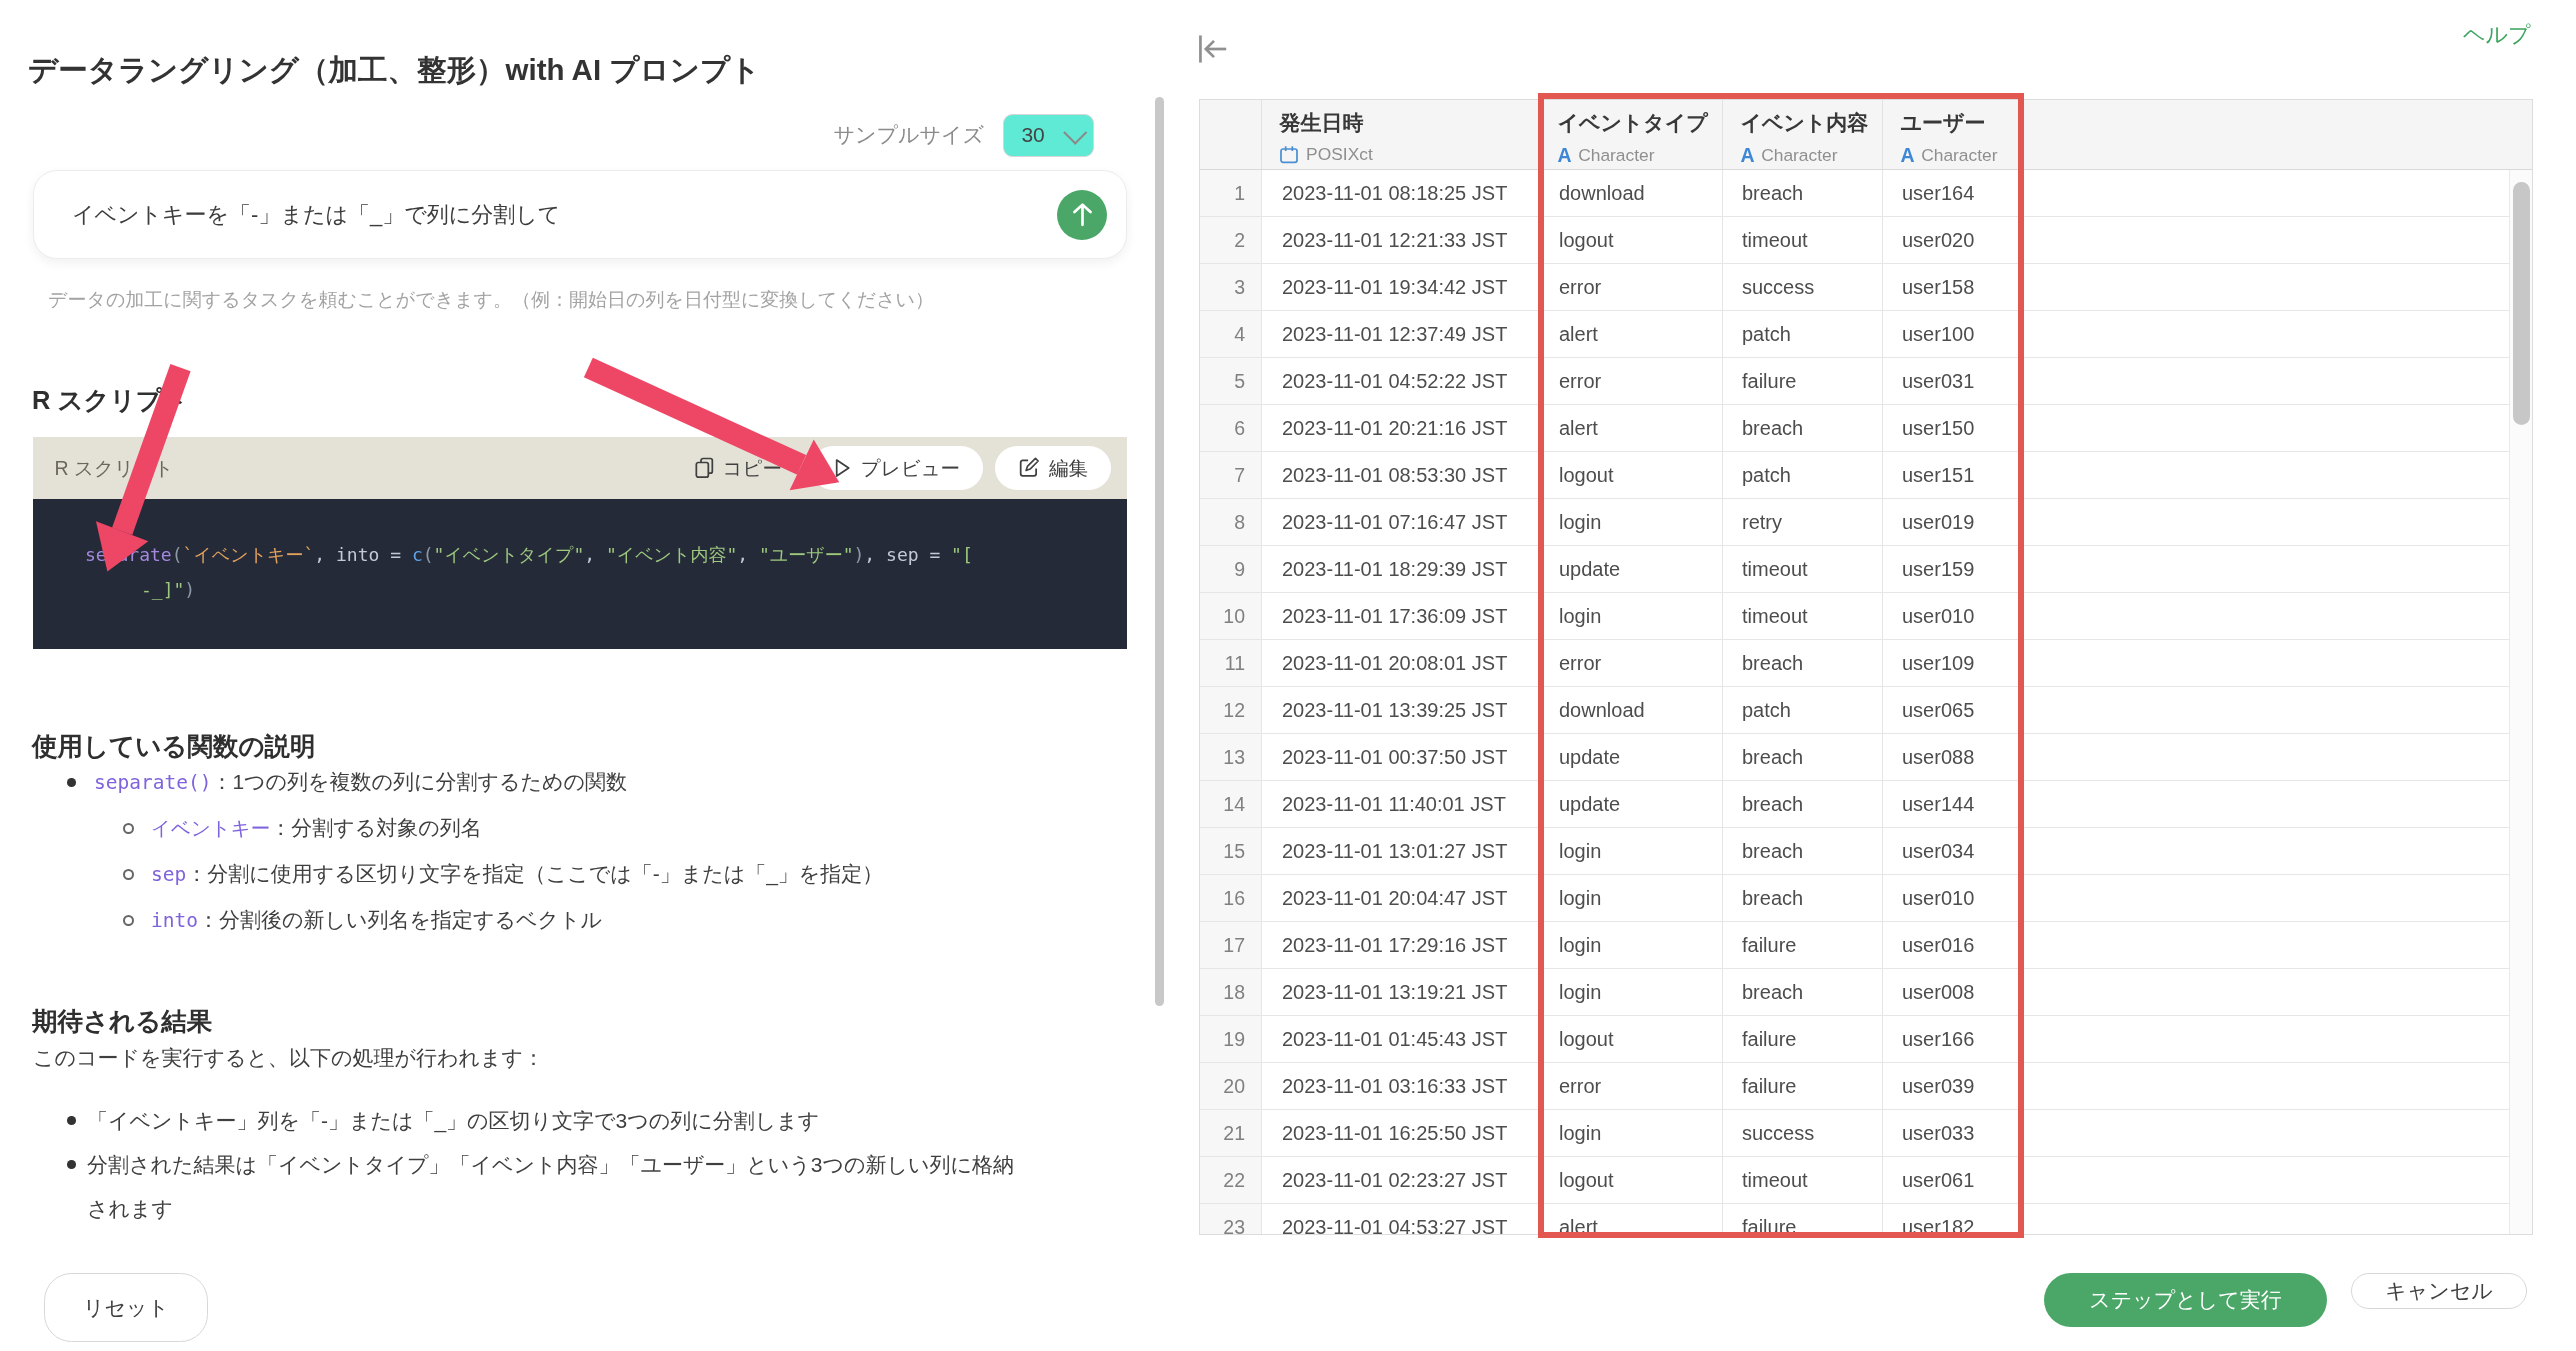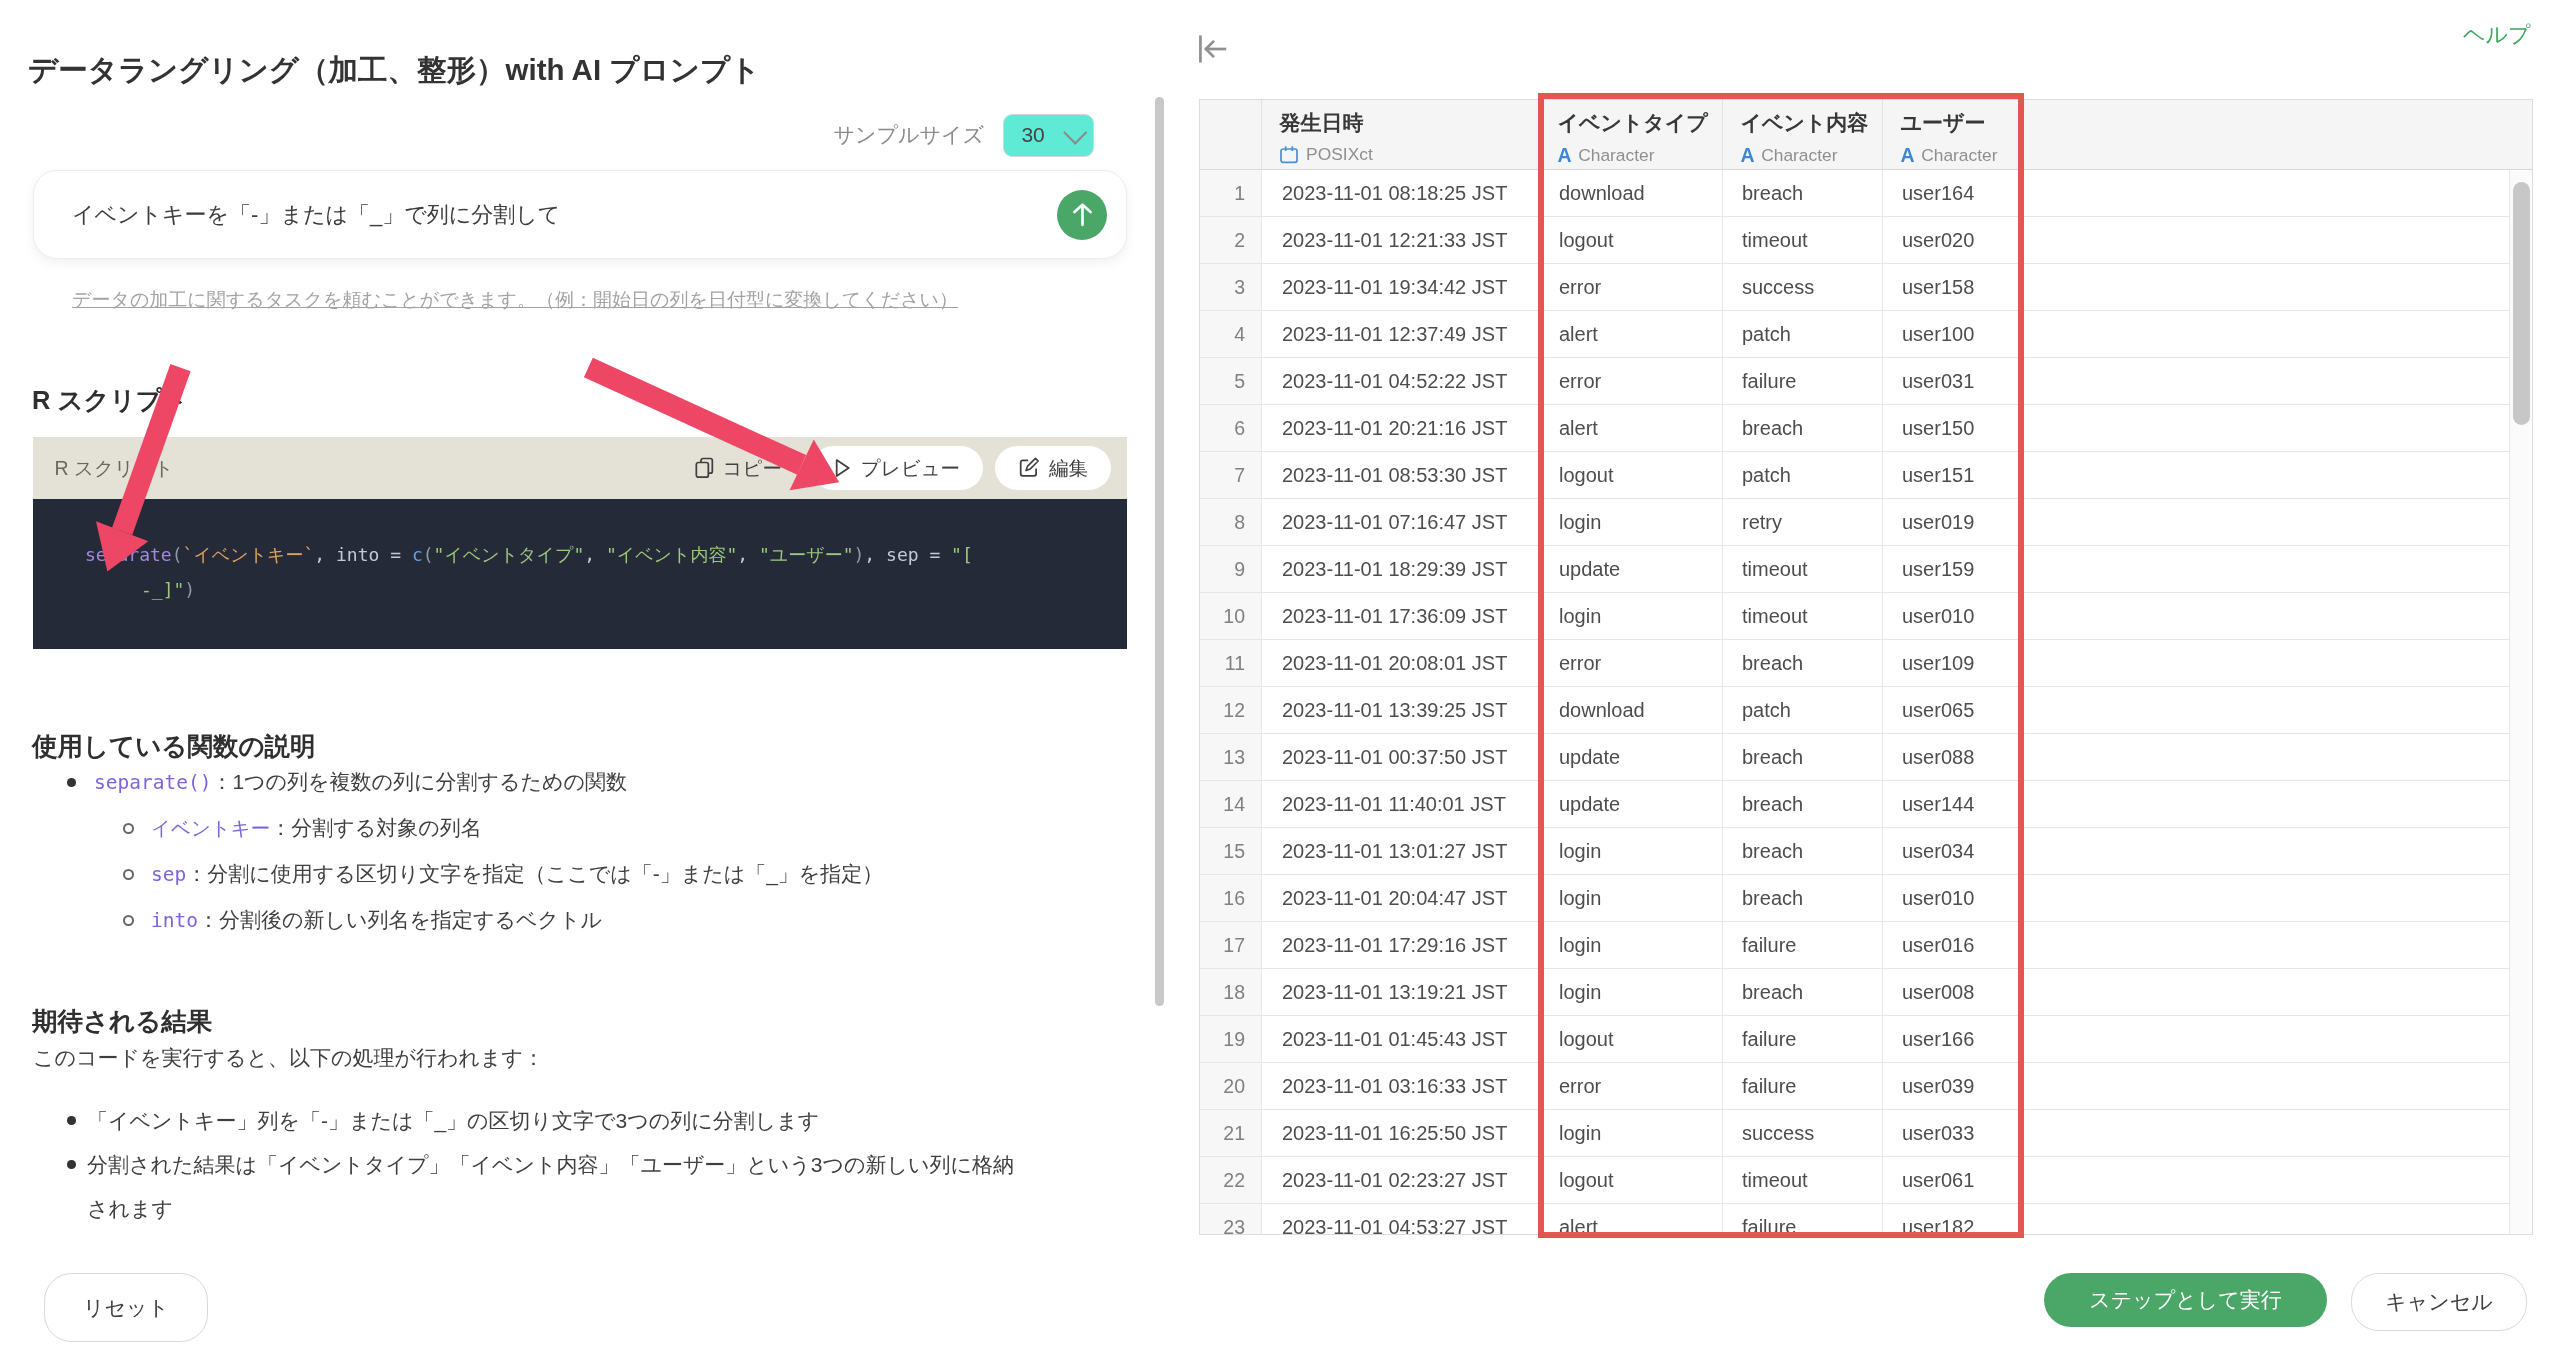--- a/index.html
+++ b/index.html
@@ -17,21 +17,21 @@
   .sample-row{left:33px;top:113px;width:1061px;height:44px;display:flex;justify-content:flex-end;align-items:center;gap:19px;}
   .sample-label{font-size:21px;color:#8b8b8b;}
   .sample-select{width:91px;height:43px;border:1.3px solid #d6d6d6;border-radius:9.4px;background:#5eead4;display:flex;align-items:center;justify-content:space-between;padding:0 12px 0 17.4px;box-sizing:border-box;cursor:pointer;}
   .sample-select .val{font-size:21px;color:#444;}
   .chev{width:14.8px;height:14.8px;border-right:2px solid #8a8a8a;border-bottom:2px solid #8a8a8a;transform:rotate(45deg) translateY(-4px);}
 
   .prompt-box{left:33px;top:170px;width:1094px;height:89px;background:#fff;border:1.3px solid #ececec;border-radius:24px;box-shadow:0 4px 12px rgba(0,0,0,0.06);display:flex;align-items:center;box-sizing:border-box;}
   .prompt-input{flex:1;border:none;outline:none;background:transparent;font-size:22px;color:#3c3c3c;padding:0 20px 0 38px;font-family:inherit;}
   .send-btn{width:50px;height:50px;border-radius:50%;background:#4aa767;border:none;margin-right:19px;display:flex;align-items:center;justify-content:center;cursor:pointer;flex:0 0 auto;}
 
-  .hint{left:72px;top:287px;font-size:19px;color:#a3a3a3;text-decoration:underline;}
+  .hint{left:48px;top:287px;font-size:19px;color:#a3a3a3;}
 
   .sec-head{font-size:25.5px;font-weight:bold;color:#2f2f2f;}
   .sec-r{left:32px;top:362px;}
   .sec-fn{left:32px;top:708px;}
   .sec-exp{left:32px;top:983px;}
 
   .code-card{left:33px;top:437px;width:1094px;}
   .code-toolbar{height:62px;background:#e4e2d7;display:flex;align-items:center;box-sizing:border-box;padding:0 16px 0 21.5px;}
   .tb-label{font-size:19.5px;color:#6b675f;flex:1;}
   .tb-copy{display:flex;align-items:center;gap:8px;background:transparent;border:none;font-size:19.5px;color:#3f3f3f;cursor:pointer;font-family:inherit;margin-right:23px;}
@@ -56,21 +56,21 @@
   .code-inline{font-family:"DejaVu Sans Mono","Liberation Mono",monospace;font-size:19.5px;color:#7f63dd;}
 
   .intro{left:33px;top:1044px;font-size:21px;color:#3f3f3f;}
   .exp-list{left:33px;top:1099px;width:1006px;font-size:21px;color:#3f3f3f;}
   .exp-list .row{position:relative;padding-left:54px;line-height:44px;width:945px;}
   .exp-list .marker-dot{left:34px;top:17.4px;}
 
   .btn-outline{border:1.3px solid #d8d8d8;background:#fff;border-radius:27.5px;font-size:21px;color:#3f3f3f;cursor:pointer;font-family:inherit;}
   .reset-btn{left:44px;top:1273px;width:164px;height:69px;}
   .run-btn{left:2044px;top:1273px;width:283px;height:54px;background:#4aa767;color:#fff;border:none;border-radius:27.5px;font-size:21px;cursor:pointer;font-family:inherit;text-align:center;}
-  .cancel-btn{left:2351px;top:1273px;width:176px;height:58px;}
+  .cancel-btn{left:2351px;top:1273px;width:176px;height:36px;}
 
   .left-scroll-thumb{left:1155px;top:97px;width:9.4px;height:909px;border-radius:4.7px;background:#c8c8c8;cursor:pointer;}
 
   
   .collapse-btn{left:1195px;top:29.5px;width:38px;height:38px;background:transparent;border:none;cursor:pointer;padding:0;}
   .help-link{left:2463px;top:20px;font-size:22px;color:#3ba55d;text-decoration:none;cursor:pointer;}
 
   .data-table{left:1199px;top:99px;width:1334px;height:1136px;border:0.7px solid #dcdcdc;box-sizing:border-box;overflow:hidden;background:#fff;}
   .thead{display:grid;grid-template-columns:62px 278px 183px 160px 140px 1fr;height:70px;background:#f5f5f5;border-bottom:1.3px solid #d9d9d9;box-sizing:border-box;}
   .th{border-right:0.7px solid #e2e2e2;padding:9.4px 0 0 17.4px;box-sizing:border-box;cursor:pointer;}

